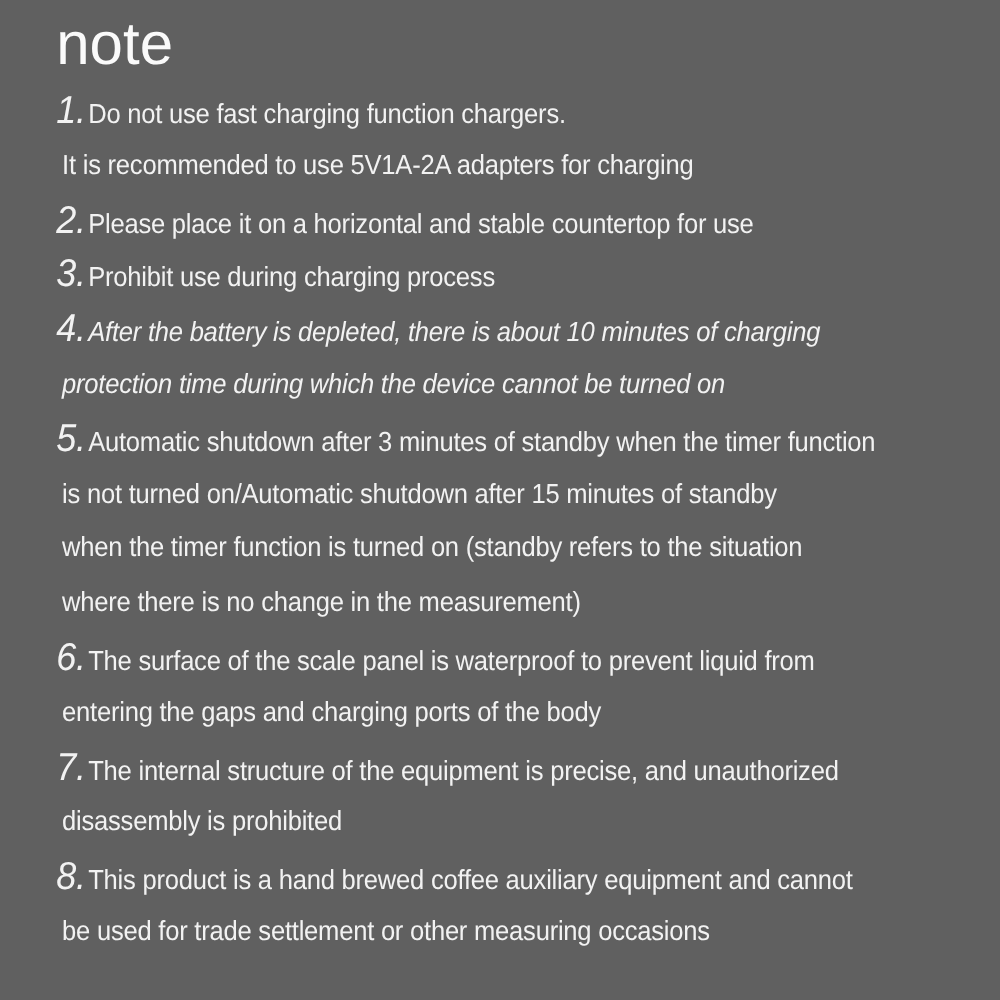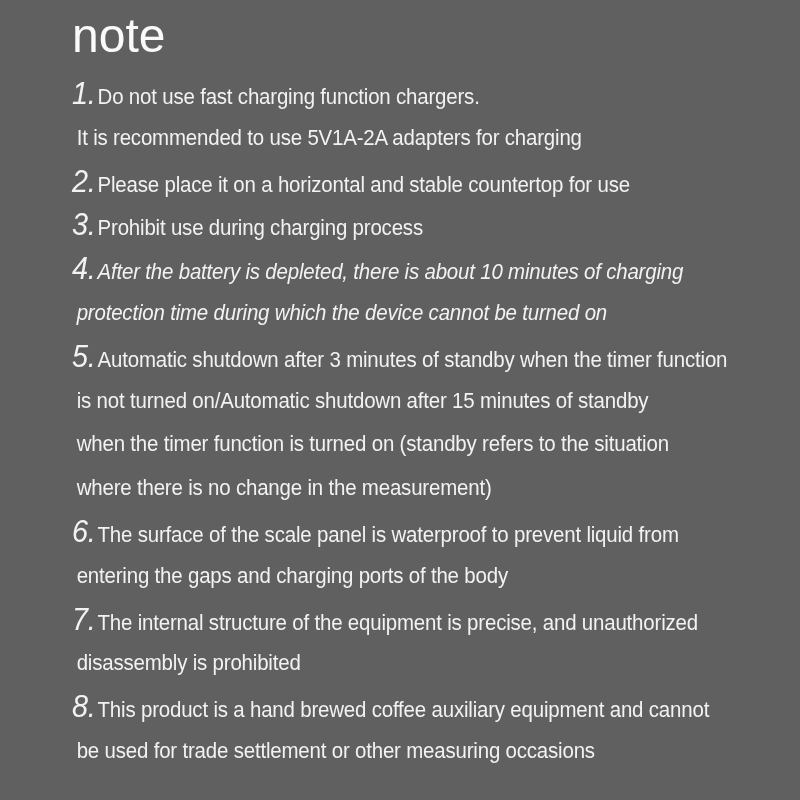--- a/index.html
+++ b/index.html
@@ -10,31 +10,30 @@
     width: 800px;
     height: 800px;
     background: #606060;
     overflow: hidden;
     font-family: "Liberation Sans", sans-serif;
   }
   .page {
     width: 800px;
     height: 800px;
     box-sizing: border-box;
-    padding: 6px 40px 0 72px;
+    padding: 6px 40px 0 45px;
     color: #f4f4f4;
   }
   .title {
     font-size: 48px;
     line-height: 60px;
     color: #fafafa;
     letter-spacing: 0px;
   }
   .notes-list {
-    margin-top: 6px;
   }
   .line {
     white-space: nowrap;
     line-height: 43.8px;
     height: 43.8px;
     font-size: 22px;
     letter-spacing: -0.2px;
     transform: scaleX(0.93);
     transform-origin: left center;
     color: #f2f2f2;

